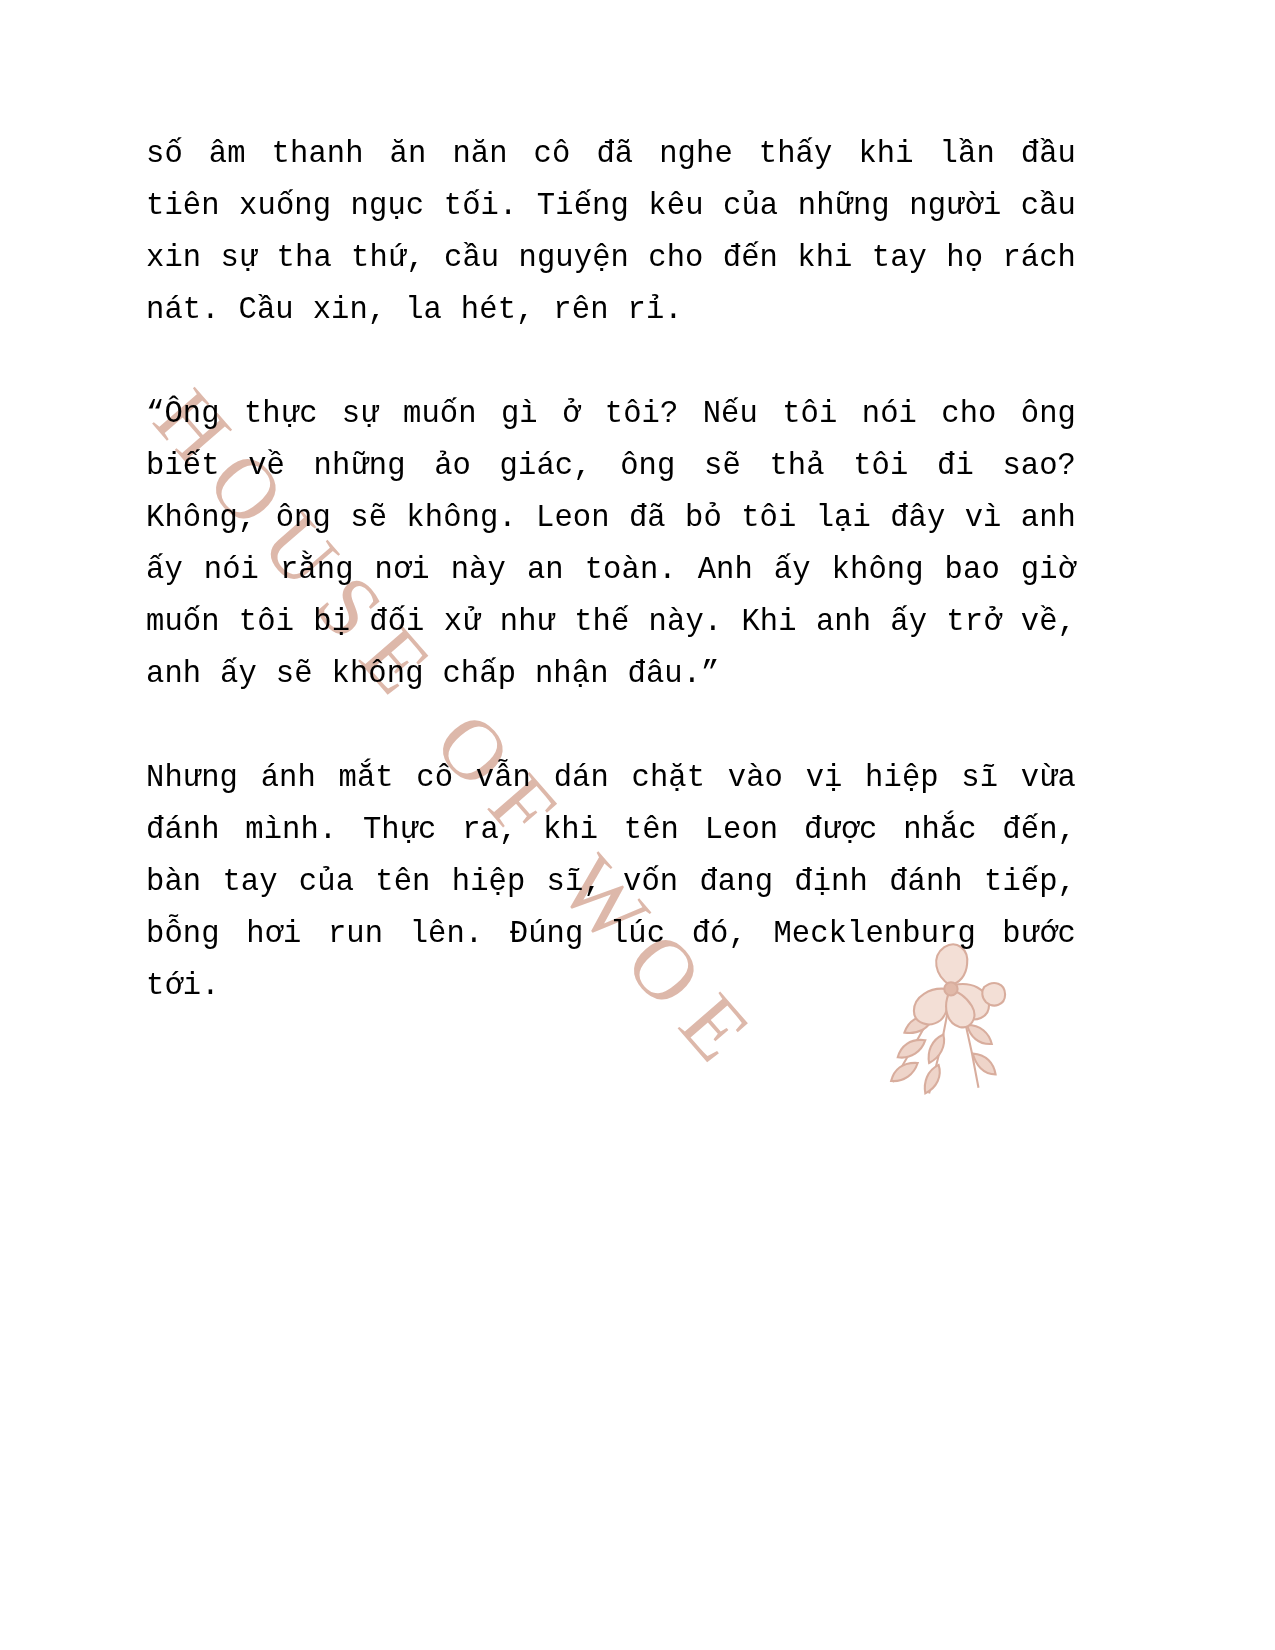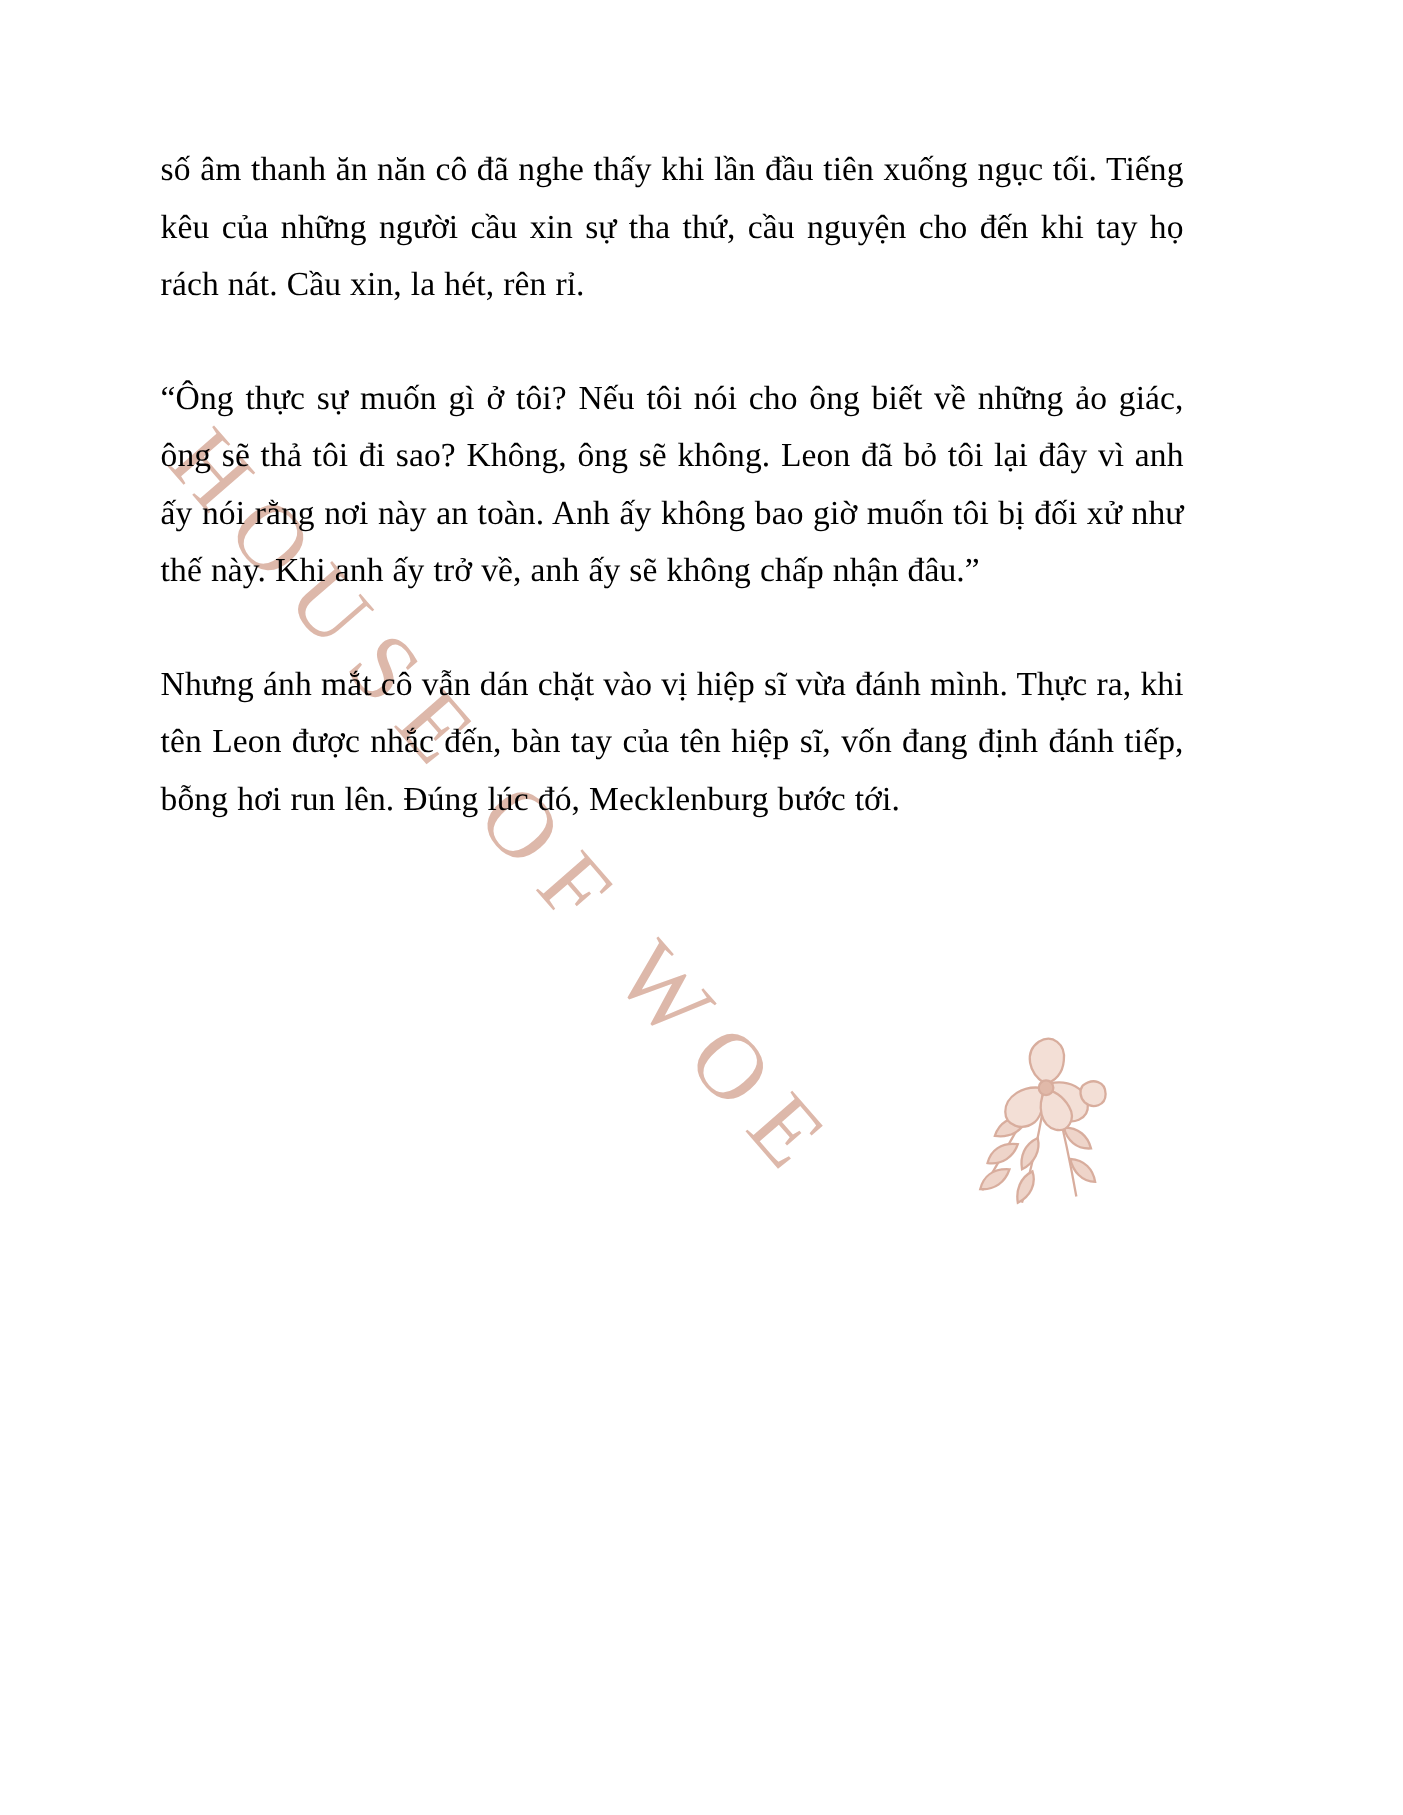--- a/index.html
+++ b/index.html
@@ -26,20 +26,21 @@
   }
   .para {
     font-size: 30.5px;
     line-height: 52px;
     color: #000000;
     text-align: justify;
     text-justify: inter-word;
     margin: 0 0 52px 0;
     letter-spacing: 0.1px;
     word-spacing: 0.5px;
+    font-family: Liberation Mono, monospace;
   }
   .para:last-child {
     margin-bottom: 0;
   }
   
   .watermark {
     position: absolute;
     left: 0;
     top: 0;
     width: 1275px;

